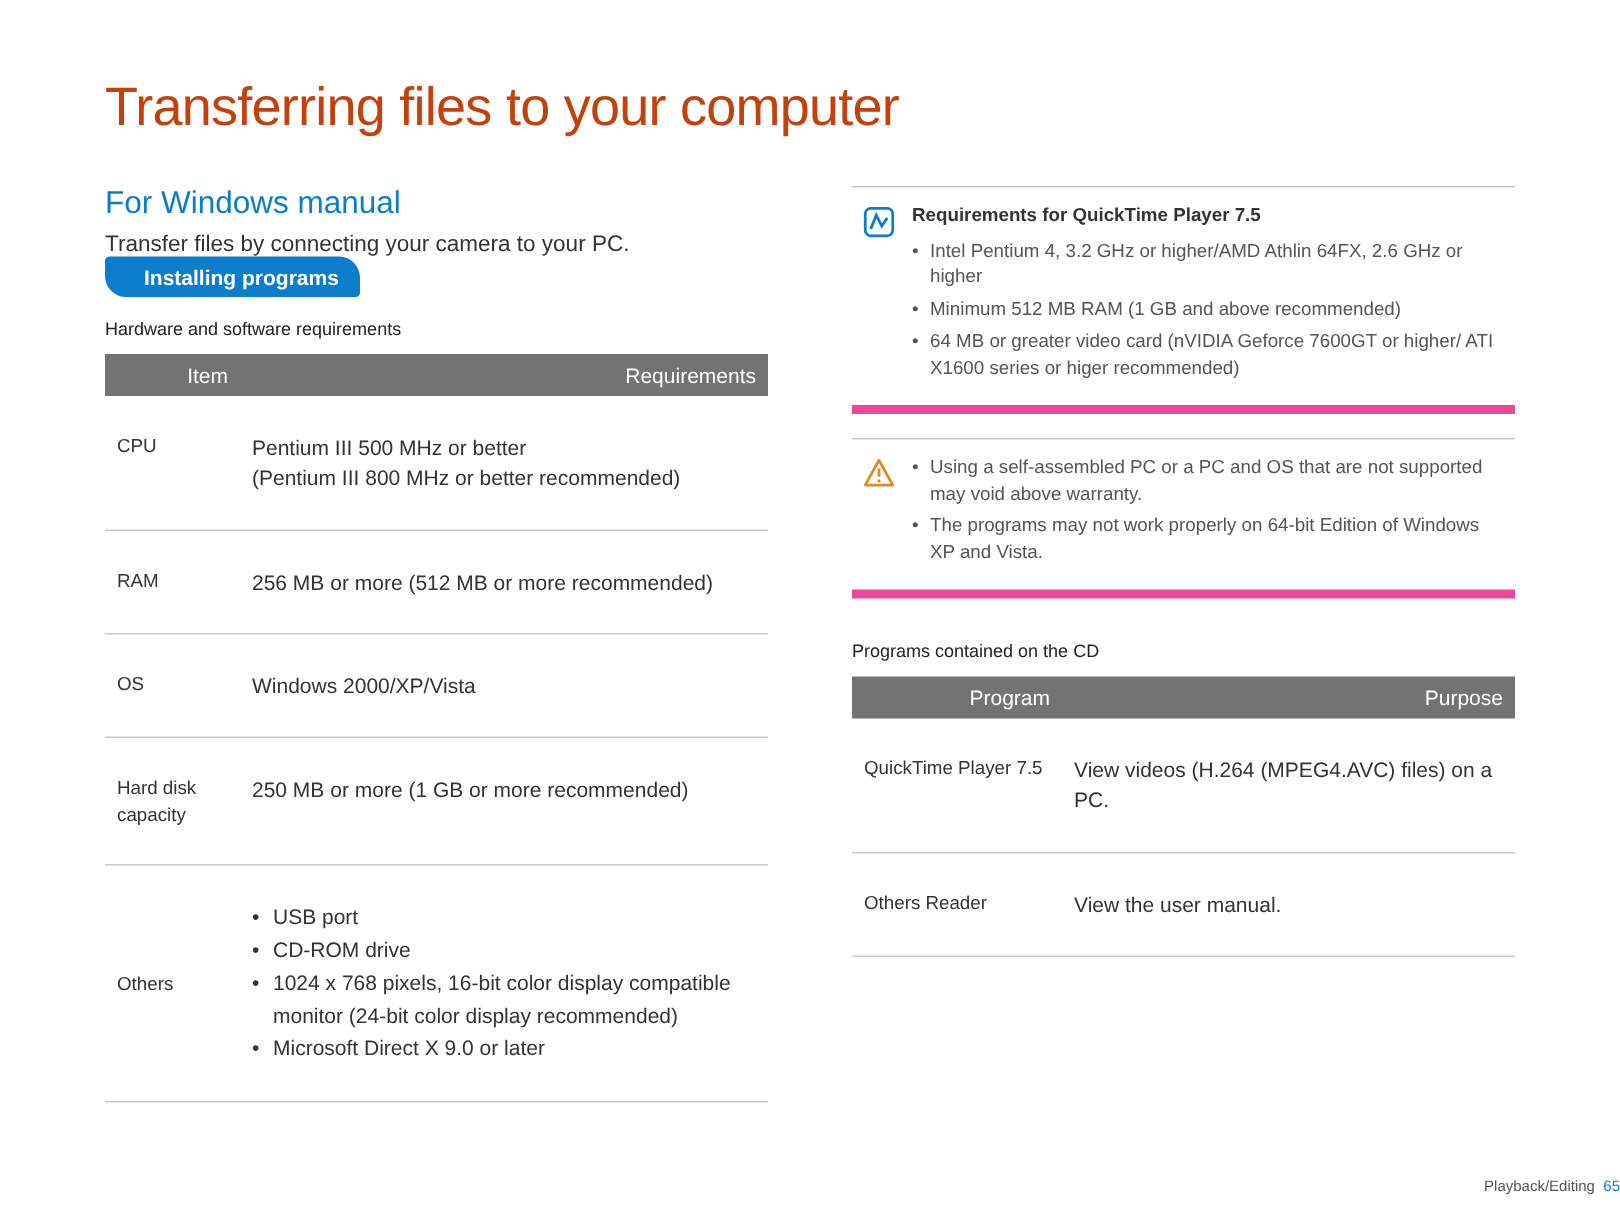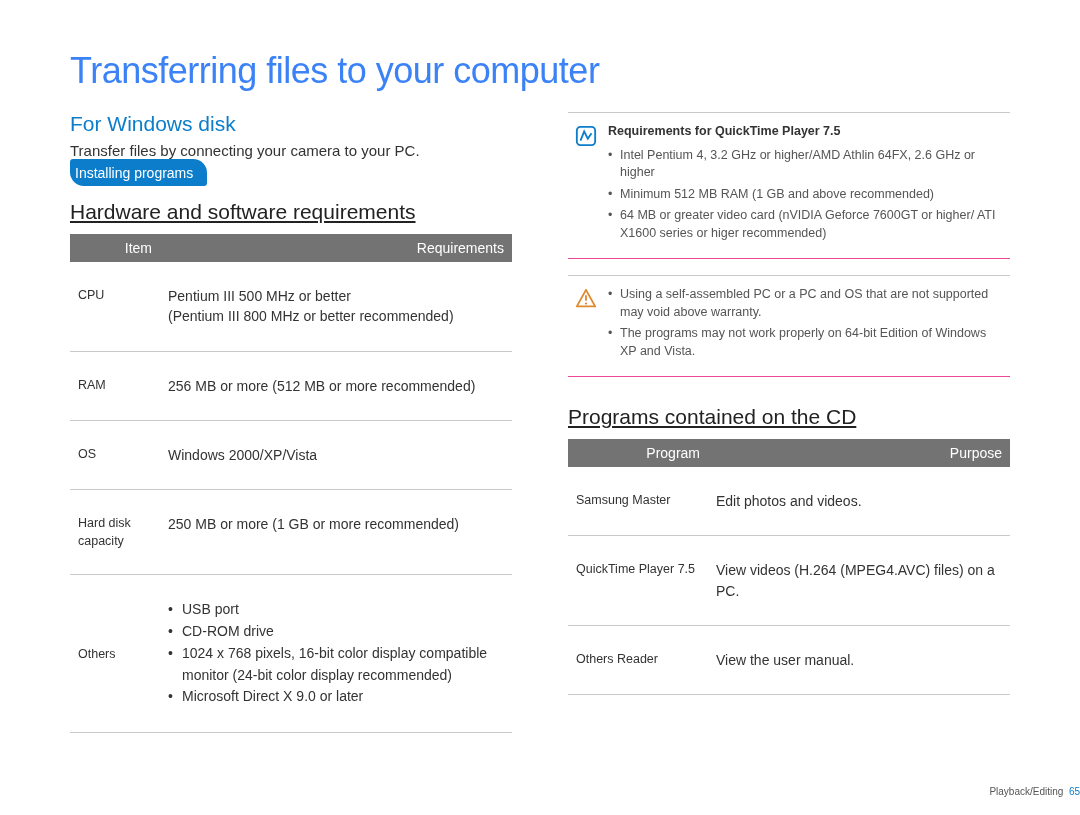--- a/index.html
+++ b/index.html
@@ -8,23 +8,23 @@
     height: 815px;
     background: #ffffff;
     font-family: Arial, Helvetica, sans-serif;
     color: #333333;
     position: relative;
     padding: 50px 70px 0 70px;
   }
   .page-title {
     font-size: 36px;
     font-weight: 400;
-    color: #3b82f6;
+    color: #c2410c;
     letter-spacing: -0.5px;
-    margin-bottom: 20px;
+    margin-bottom: 32px;
   }
   .columns {
     display: flex;
     gap: 56px;
   }
   .col-left, .col-right { flex: 1; min-width: 0; }
   .section-heading {
     font-size: 21px;
     font-weight: 400;
     color: #0b7dcb;
@@ -33,29 +33,29 @@
   .section-sub {
     font-size: 15px;
     color: #333;
     margin-bottom: 0;
   }
   .pill {
     display: inline-block;
     background: #0b7dcb;
     color: #ffffff;
     font-size: 14px;
-    padding: 6px 14px 5px 5px;
+    padding: 6px 14px 5px 26px;
     border-radius: 3px 14px 3px 14px;
     margin-bottom: 14px;
+    font-weight: bold;
   }
   .subheading {
-    font-size: 21px;
+    font-size: 12px;
     color: #222;
     margin-bottom: 10px;
-    text-decoration: underline;
   }
   table {
     width: 100%;
     border-collapse: collapse;
     font-size: 14px;
   }
   thead th {
     background: #737373;
     color: #ffffff;
     font-weight: 400;
@@ -73,21 +73,21 @@
     font-size: 12.5px;
     color: #333;
   }
   .bullet-list { list-style: none; padding: 0; margin: 0; }
   .bullet-list li { position: relative; padding-left: 14px; line-height: 1.55; }
   .bullet-list li::before { content: "•"; position: absolute; left: 0; color: #333; }
   .note-box {
     display: flex;
     gap: 10px;
     border-top: 1px solid #c9c9c9;
-    border-bottom: 1px solid #ec4899;
+    border-bottom: 6px solid #ec4899;
     padding: 10px 6px 12px 6px;
     font-size: 12.5px;
     color: #555;
     line-height: 1.4;
     margin-bottom: 16px;
   }
   .note-icon {
     flex: 0 0 24px;
     display: flex;
     align-items: flex-start;
@@ -119,21 +119,21 @@
   .icon-svg { width: 22px; height: 22px; }
 </style>
 </head>
 <body>
 
 <h1 class="page-title">Transferring files to your computer</h1>
 
 <div class="columns">
 
   <div class="col-left">
-    <div class="section-heading">For Windows disk</div>
+    <div class="section-heading">For Windows manual</div>
     <div class="section-sub">Transfer files by connecting your camera to your PC.</div>
     <div class="pill">Installing programs</div>
     <div class="subheading">Hardware and software requirements</div>
 
     <table>
       <thead>
         <tr>
           <th>Item</th>
           <th>Requirements</th>
         </tr>
@@ -215,24 +215,20 @@
 
     <table class="prog-table">
       <thead>
         <tr>
           <th>Program</th>
           <th>Purpose</th>
         </tr>
       </thead>
       <tbody>
         <tr>
-          <td class="item-cell">Samsung Master</td>
-          <td>Edit photos and videos.</td>
-        </tr>
-        <tr>
           <td class="item-cell">QuickTime Player 7.5</td>
           <td>View videos (H.264 (MPEG4.AVC) files) on a PC.</td>
         </tr>
         <tr>
           <td class="item-cell">Others Reader</td>
           <td>View the user manual.</td>
         </tr>
       </tbody>
     </table>
 

